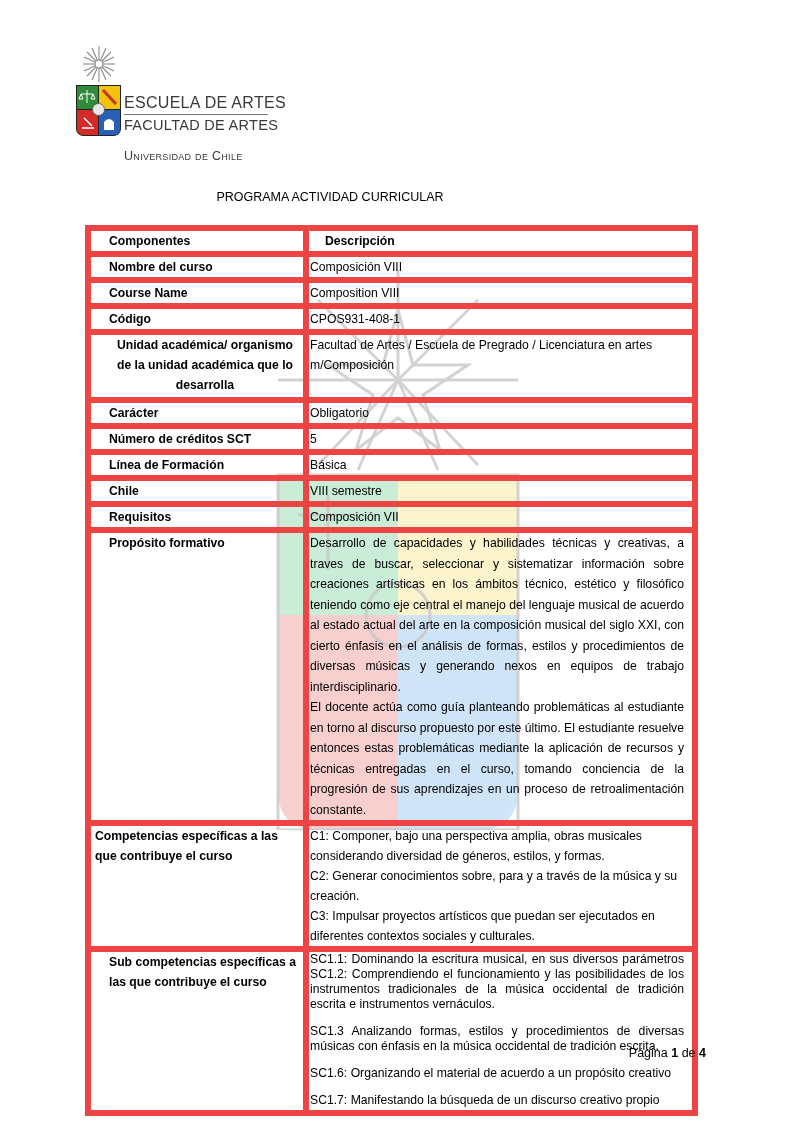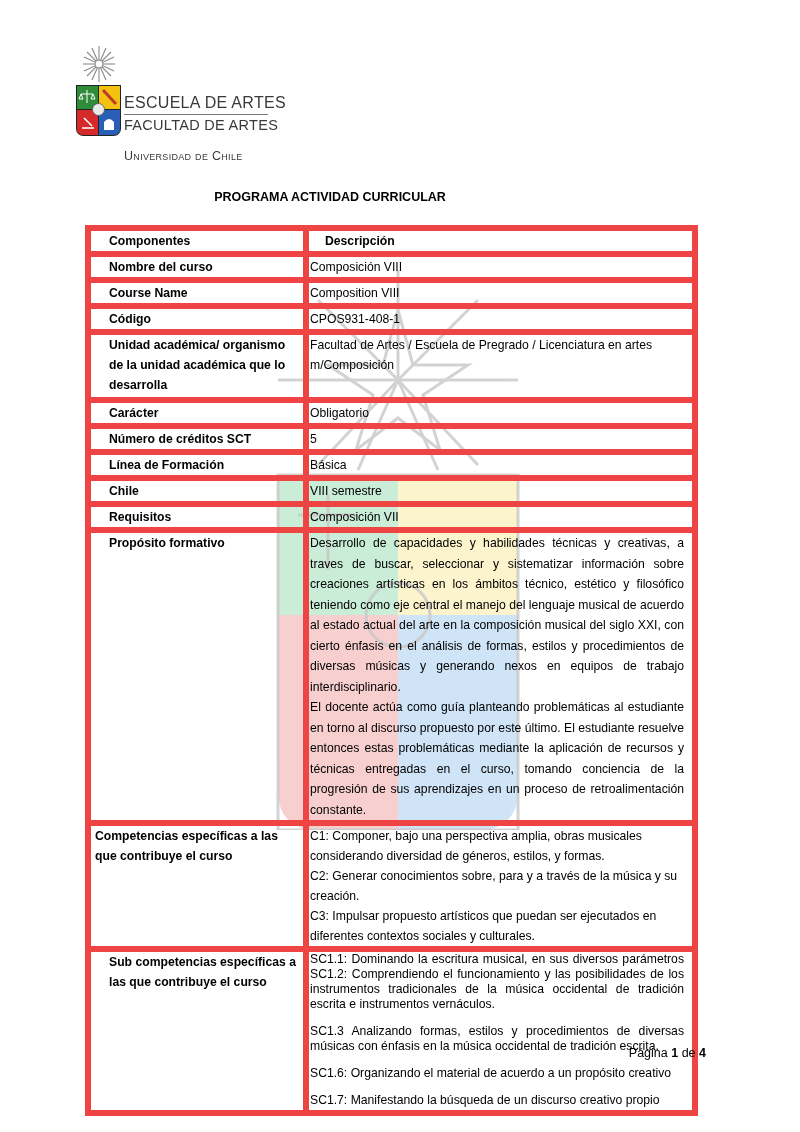--- a/index.html
+++ b/index.html
@@ -11,38 +11,38 @@
   .logo-sun { position: absolute; left: 8px; top: 0; width: 34px; height: 40px; }
   .logo-shield { position: absolute; left: 2px; top: 41px; width: 45px; height: 51px; }
   .logo-text { position: absolute; left: 50px; top: 51px; line-height: 1; }
   .logo-line1 { font-size: 16px; color: #3a3a3a; letter-spacing: 0.3px; white-space: nowrap; }
   .logo-rule { height: 1px; background: #777; width: 144px; margin: 3px 0 3px 0; }
   .logo-line2 { font-size: 14.5px; color: #3a3a3a; letter-spacing: 0.3px; white-space: nowrap; }
   .logo-line3 { font-size: 12.5px; color: #3a3a3a; letter-spacing: 0.3px; margin-top: 17px; white-space: nowrap; font-variant: small-caps; }
 
   
   .doc-title { position: absolute; left: 0; width: 660px; top: 190px; text-align: center;
-               font-size: 12.5px; font-weight: bold; }
+               font-size: 12.5px; font-weight: normal; }
 
   
   .watermark { position: absolute; left: 258px; top: 270px; width: 280px; height: 560px; pointer-events: none; }
 
   
   .prog-table { position: absolute; left: 85px; top: 225px; width: 613px; border-collapse: collapse;
                 font-size: 12.2px; }
   .prog-table td { border: 6px solid #ef4444; padding: 0 2px; vertical-align: top; line-height: 20px; }
   .prog-table td.label { width: 192px; padding-left: 18px; font-weight: bold; }
   .prog-table td.value { padding-left: 1px; padding-right: 8px; }
   .prog-table td.justify { text-align: justify; }
   .row-h td { height: 18px; }
   .header-desc { padding-left: 16px !important; font-weight: bold; }
   .comp-label { padding-left: 4px !important; }
   .p-gap { display: block; height: 12px; }
   .sc-block { display: block; line-height: 15px; }
-  .lbl-multi { line-height: 20px; }
+  .lbl-multi { line-height: 20px; text-align: center; }
   .lbl-sub { line-height: 20px; }
 
   .page-footer { position: absolute; right: 94px; top: 1046px; font-size: 12.5px; }
   .page-footer b { font-weight: bold; }
 </style>
 </head>
 <body>
 
 <div class="logo">
   <svg class="logo-sun" viewBox="0 0 34 40">
@@ -167,21 +167,21 @@
     <td class="value justify" style="line-height:20.5px;">
       <div>Desarrollo de capacidades y habilidades técnicas y creativas, a traves de buscar, seleccionar y sistematizar información sobre creaciones artísticas en los ámbitos técnico, estético y filosófico teniendo como eje central el manejo del lenguaje musical de acuerdo al estado actual  del arte en la composición musical del siglo XXI, con cierto énfasis en el análisis de formas, estilos y procedimientos de diversas músicas y  generando nexos en equipos de trabajo interdisciplinario.</div>
       <div>El docente actúa como guía planteando problemáticas al estudiante en torno al discurso propuesto por este último. El estudiante resuelve entonces estas problemáticas mediante la aplicación de recursos y técnicas entregadas en el curso, tomando conciencia de la progresión de sus aprendizajes en un proceso de retroalimentación constante.</div>
     </td>
   </tr>
   <tr>
     <td class="label comp-label" style="padding-left:18px;">Competencias específicas a las que contribuye el curso</td>
     <td class="value">
       <div>C1: Componer, bajo una perspectiva amplia, obras musicales considerando diversidad de géneros, estilos,  y formas.</div>
       <div>C2: Generar conocimientos sobre, para y a través de la música y su creación.</div>
-      <div>C3: Impulsar propuesto artísticos que puedan ser ejecutados en diferentes contextos sociales y culturales.</div>
+      <div>C3: Impulsar proyectos artísticos que puedan ser ejecutados en diferentes contextos sociales y culturales.</div>
     </td>
   </tr>
   <tr>
     <td class="label lbl-sub">Sub competencias específicas a las que contribuye el curso</td>
     <td class="value justify" style="padding-bottom:2px;">
       <div class="sc-block">SC1.1: Dominando la escritura musical, en sus diversos parámetros   SC1.2: Comprendiendo el funcionamiento y las posibilidades de los instrumentos tradicionales de la música occidental  de tradición escrita e instrumentos vernáculos.</div>
       <span class="p-gap"></span>
       <div class="sc-block">SC1.3 Analizando formas, estilos y procedimientos de diversas músicas con énfasis en la música occidental de tradición escrita.</div>
       <span class="p-gap"></span>
       <div class="sc-block">SC1.6: Organizando el material de acuerdo a un propósito creativo</div>

